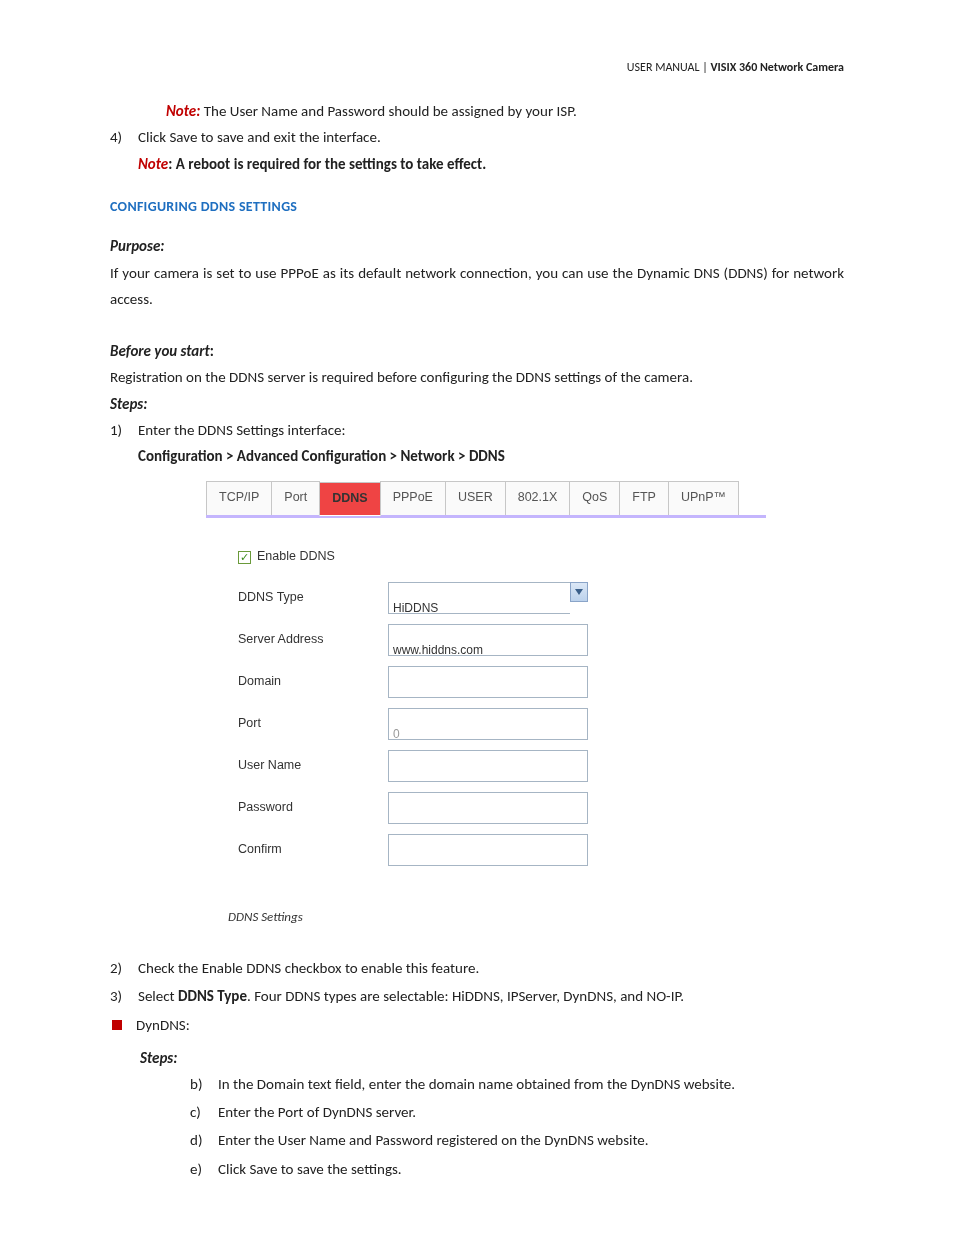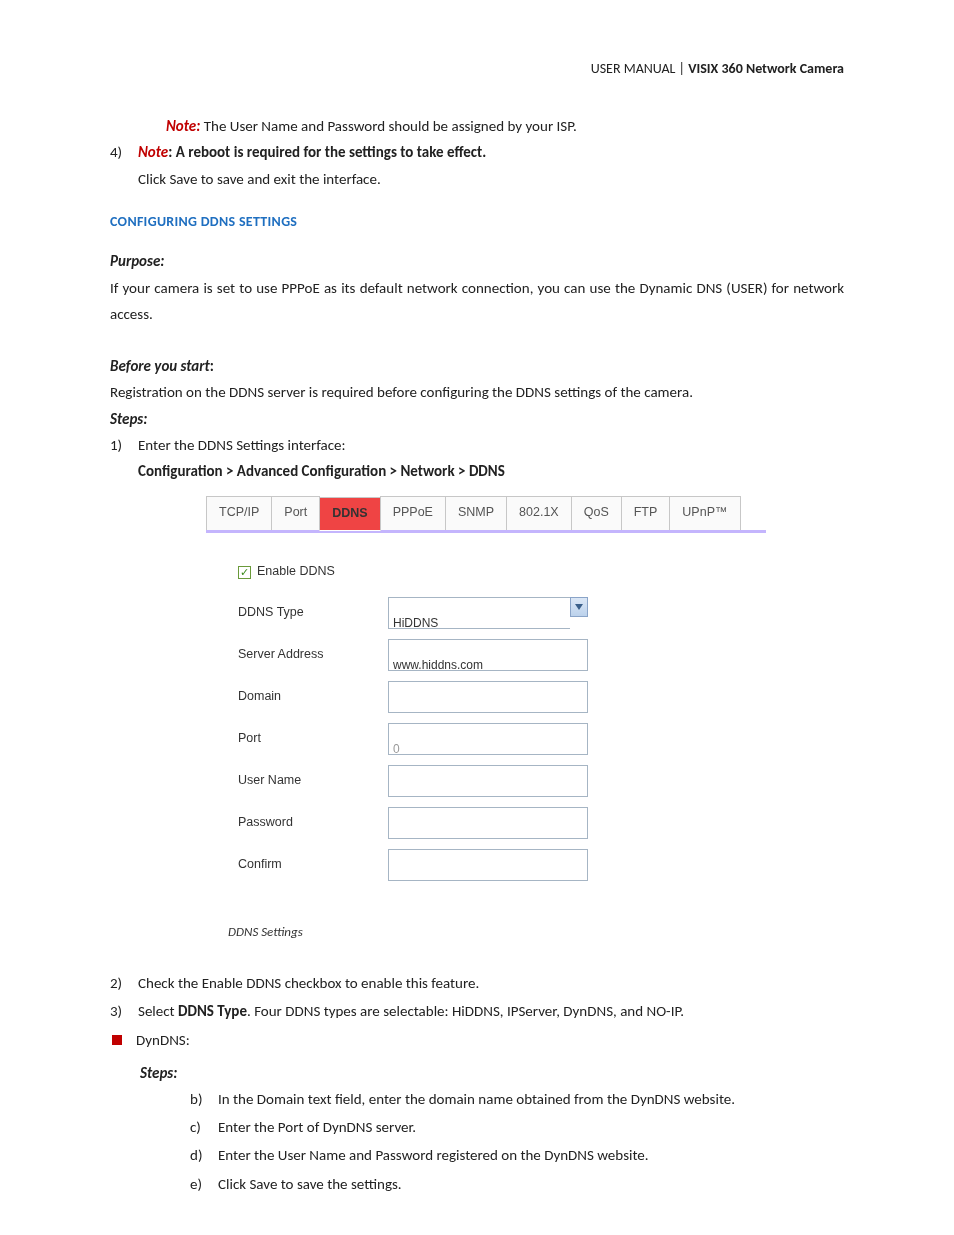--- a/index.html
+++ b/index.html
@@ -1,18 +1,18 @@
 <!DOCTYPE html>
 <html><head>
 <meta charset="utf-8">
 <style>
   * { box-sizing: border-box; margin: 0; padding: 0; }
   body { font-family: Calibri, 'Segoe UI', Arial, sans-serif; font-size: 15px; color: #222; background: #fff; width: 954px; }
   .page { padding: 60px 110px 40px 110px; }
-  .header { text-align: right; font-size: 14px; margin-bottom: 36px; }
+  .header { text-align: right; font-size: 12px; margin-bottom: 24px; }
   .header .bold { font-weight: bold; }
   .body-text { line-height: 1.75; }
   .note-red { color: #c00000; font-weight: bold; font-style: italic; }
   .ol-num { list-style: none; padding-left: 28px; }
   .ol-num > li { position: relative; margin-bottom: 2px; }
   .ol-num > li::before { position: absolute; left: -28px; }
   .li-4::before { content: "4)"; }
   .li-1::before { content: "1)"; }
   .li-2::before { content: "2)"; }
   .li-3::before { content: "3)"; }
@@ -56,31 +56,31 @@
     <span>USER MANUAL | </span><span class="bold">VISIX 360 Network Camera</span>
   </div>
 
   <div class="body-text">
     <div class="indent1">
       <span class="note-red">Note:</span><span> The User Name and Password should be assigned by your ISP.</span>
     </div>
 
     <ol class="ol-num">
       <li class="li-4">
+        <div>Click Save to save and exit the interface.</div>
         <div>
           <span class="note-red">Note</span><span class="bold">: A reboot is required for the settings to take effect.</span>
         </div>
-        <div>Click Save to save and exit the interface.</div>
       </li>
     </ol>
 
     <div class="section-head">CONFIGURING DDNS SETTINGS</div>
 
     <div class="bold-it">Purpose:</div>
-    <div class="mt-just">If your camera is set to use PPPoE as its default network connection, you can use the Dynamic DNS (USER) for network access.</div>
+    <div class="mt-just">If your camera is set to use PPPoE as its default network connection, you can use the Dynamic DNS (DDNS) for network access.</div>
 
     <div style="height:26px"></div>
 
     <div>
       <span class="bold-it">Before you start</span><span class="bold">:</span>
     </div>
     <div>Registration on the DDNS server is required before configuring the DDNS settings of the camera.</div>
     <div class="bold-it">Steps:</div>
 
     <ol class="ol-num">
@@ -89,21 +89,21 @@
         <div class="bold">Configuration &gt; Advanced Configuration &gt; Network &gt; DDNS</div>
       </li>
     </ol>
 
     <div class="screenshot">
       <div class="tabs">
         <div class="tab">TCP/IP</div>
         <div class="tab">Port</div>
         <div class="tab active">DDNS</div>
         <div class="tab">PPPoE</div>
-        <div class="tab">SNMP</div>
+        <div class="tab">USER</div>
         <div class="tab">802.1X</div>
         <div class="tab">QoS</div>
         <div class="tab">FTP</div>
         <div class="tab">UPnP™</div>
       </div>
       <div class="form-area">
         <div class="chk-row">
           <span class="chk">✓</span>
           <span>Enable DDNS</span>
         </div>

